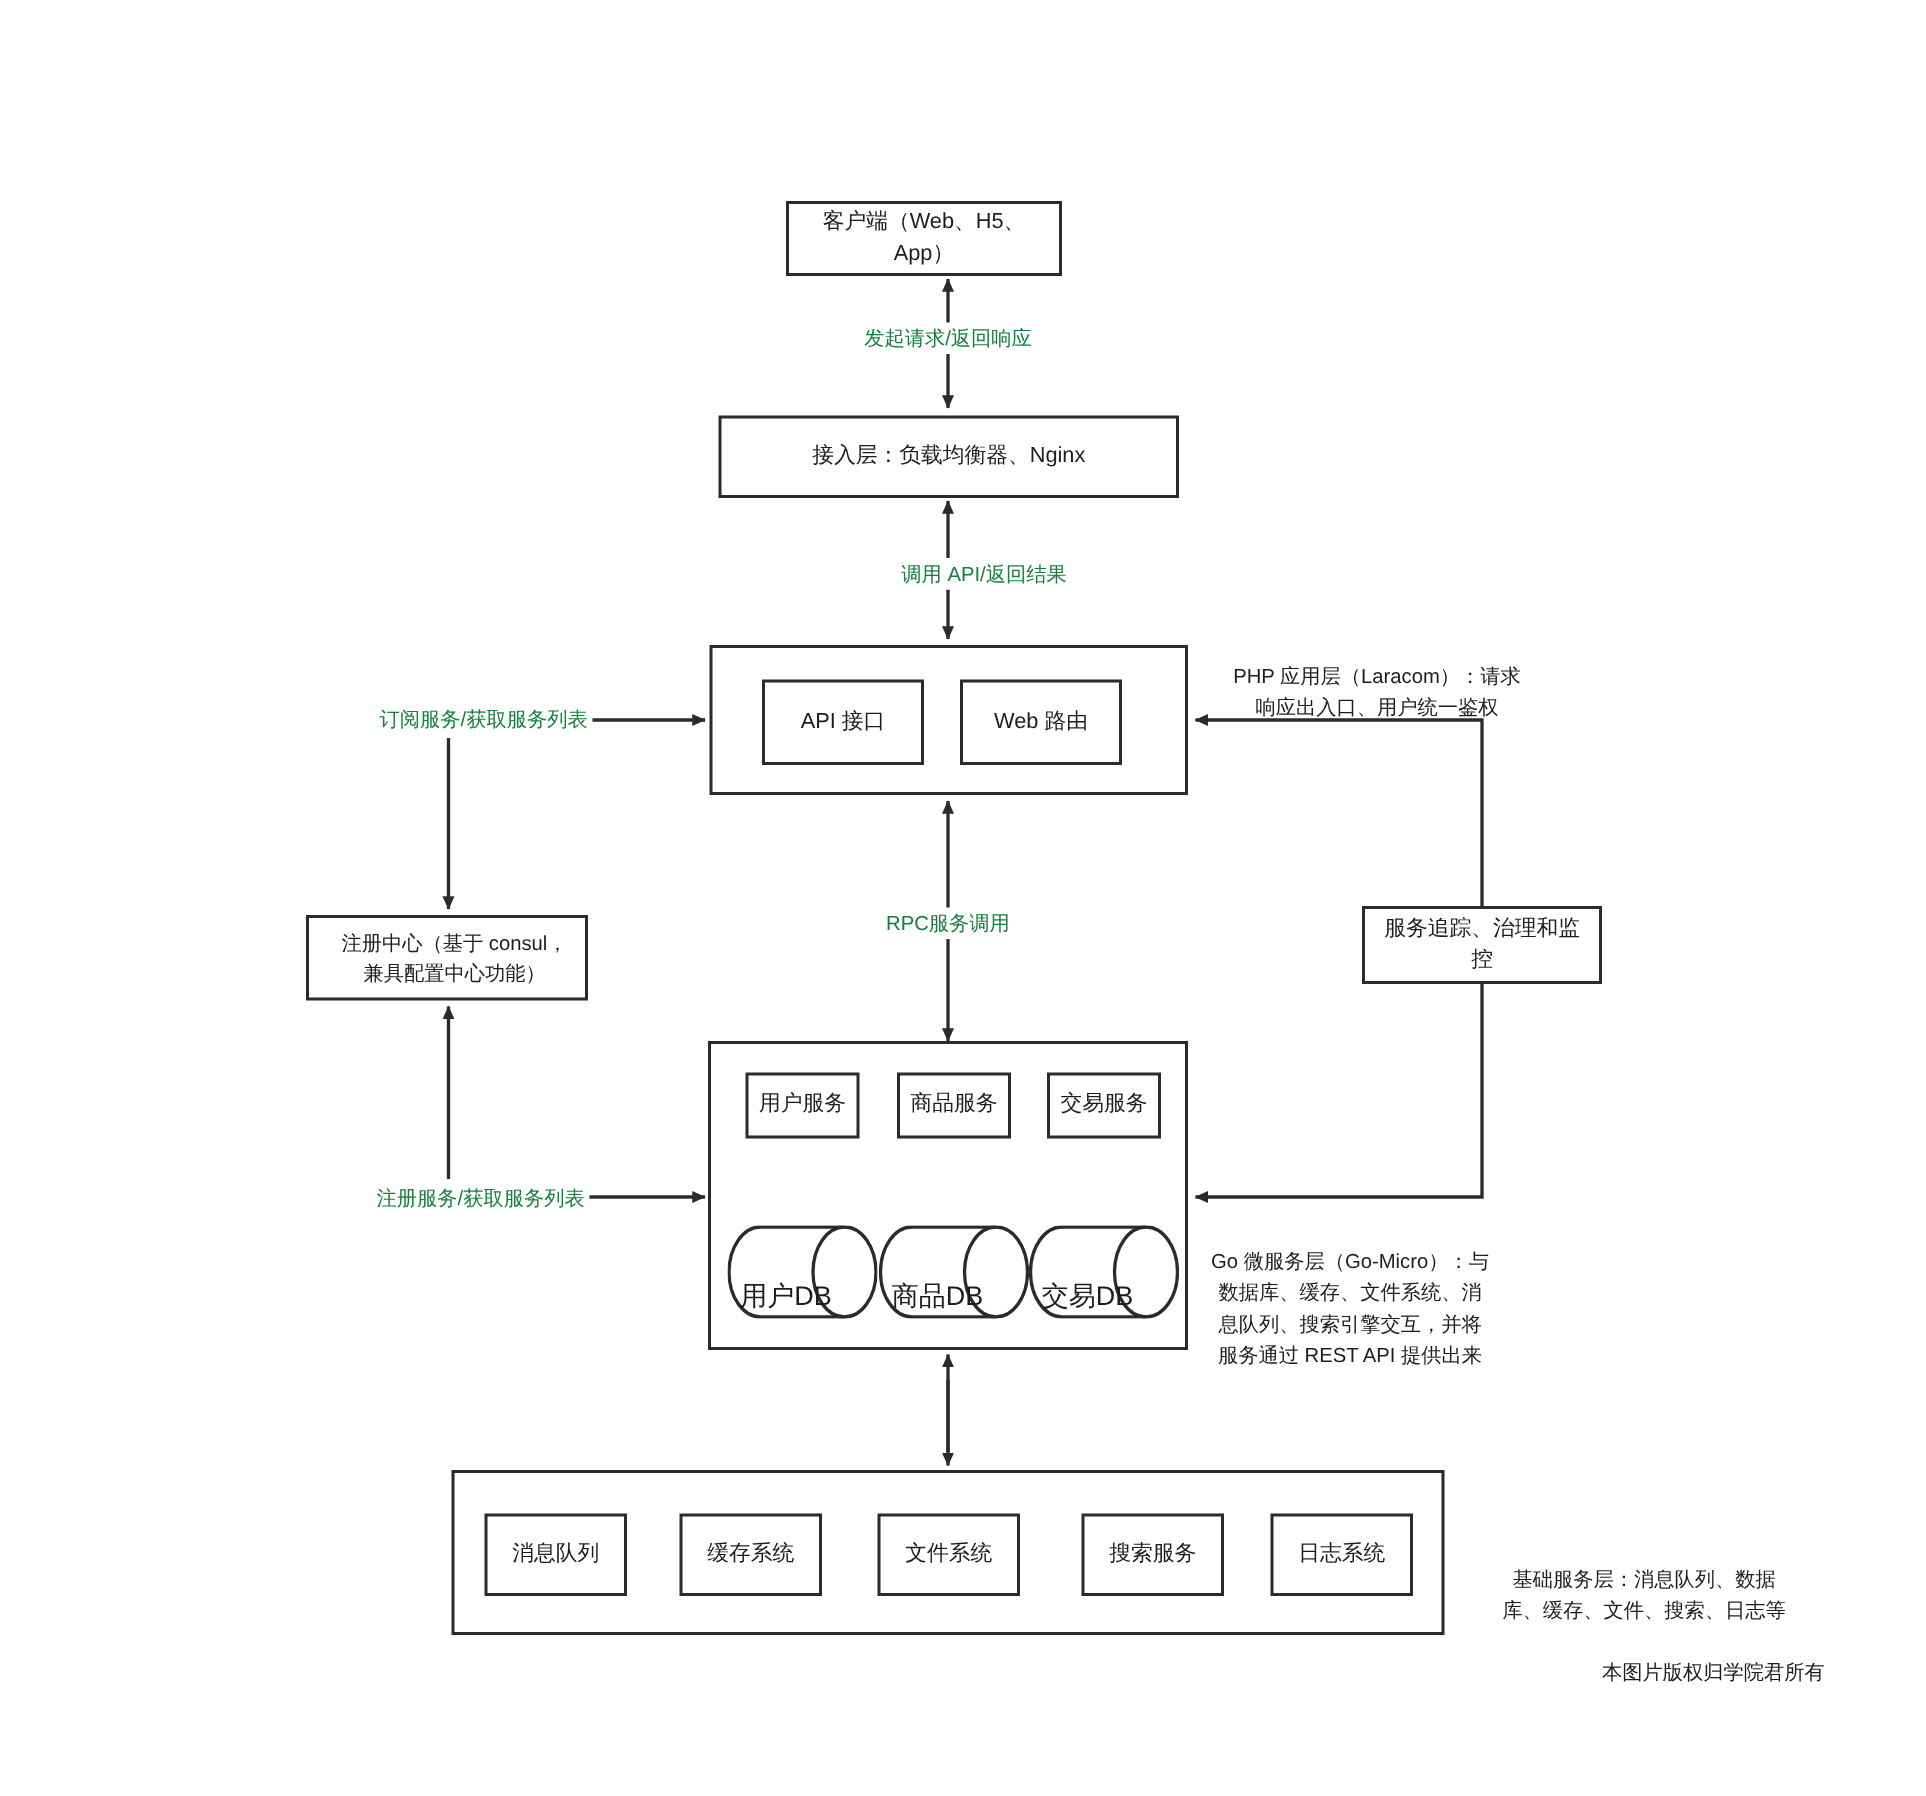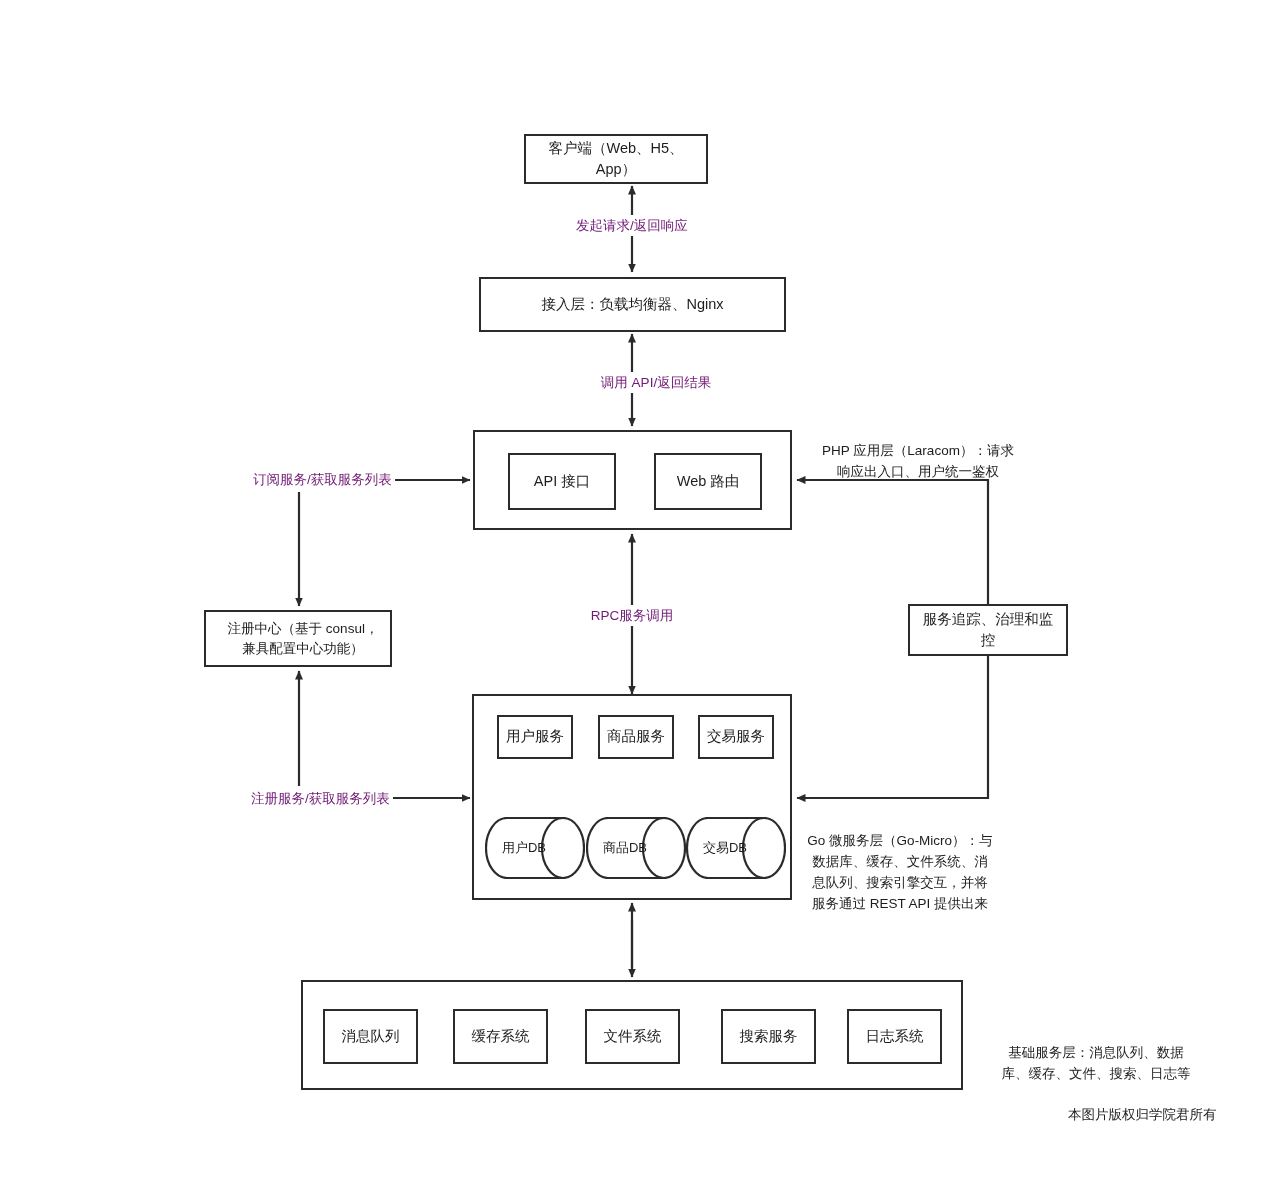--- a/index.html
+++ b/index.html
@@ -39,21 +39,21 @@
     padding: 2px 6px;
   }
   .node.container {
     display: block;
     padding-left: 28px;
   }
   .edge-label {
     position: absolute;
     font-size: 13.5px;
     line-height: 1.5;
-    color: #701a75;
+    color: #15803d;
     text-align: center;
     white-space: nowrap;
     background: #ffffff;
     padding: 0 3px;
   }
   .side-note {
     position: absolute;
     font-size: 13.5px;
     line-height: 1.55;
     color: #1d1d1d;
@@ -66,26 +66,26 @@
     color: #1d1d1d;
     white-space: nowrap;
   }
   
   .cyl {
     position: absolute;
   }
   .cyl .cyl-svg { position: absolute; left: 0; top: 0; }
   .cyl .cyl-label {
     position: absolute;
-    left: 0; top: 0;
+    left: 0; top: 16px;
     width: 100%; height: 100%;
     display: flex;
     align-items: center;
     justify-content: center;
-    font-size: 13px;
+    font-size: 18px;
     color: #1d1d1d;
     padding-right: 22px;
   }
 </style>
 </head>
 <body>
 
 <div id="canvas">
 
   <svg class="edges" viewBox="0 0 1284 1197" xmlns="http://www.w3.org/2000/svg">
@@ -164,21 +164,21 @@
   </div>
 
   <div class="edge-label" style="left:656px; top:373px; transform:translateX(-50%);">
     <span>调用 API/返回结果</span>
   </div>
 
   <div class="node container" style="left:473px; top:430px; width:319px; height:100px;">
     <div class="node" style="left:33px; top:21px; width:108px; height:57px; position:absolute;">
       <span>API 接口</span>
     </div>
-    <div class="node" style="left:179px; top:21px; width:108px; height:57px; position:absolute;">
+    <div class="node" style="left:165px; top:21px; width:108px; height:57px; position:absolute;">
       <span>Web 路由</span>
     </div>
   </div>
 
   <div class="side-note" style="left:818px; top:417px; width:200px;">
     <span>PHP 应用层（Laracom）：请求响应出入口、用户统一鉴权</span>
   </div>
 
   <div class="edge-label" style="left:250px; top:470px;">
     <span>订阅服务/获取服务列表</span>

